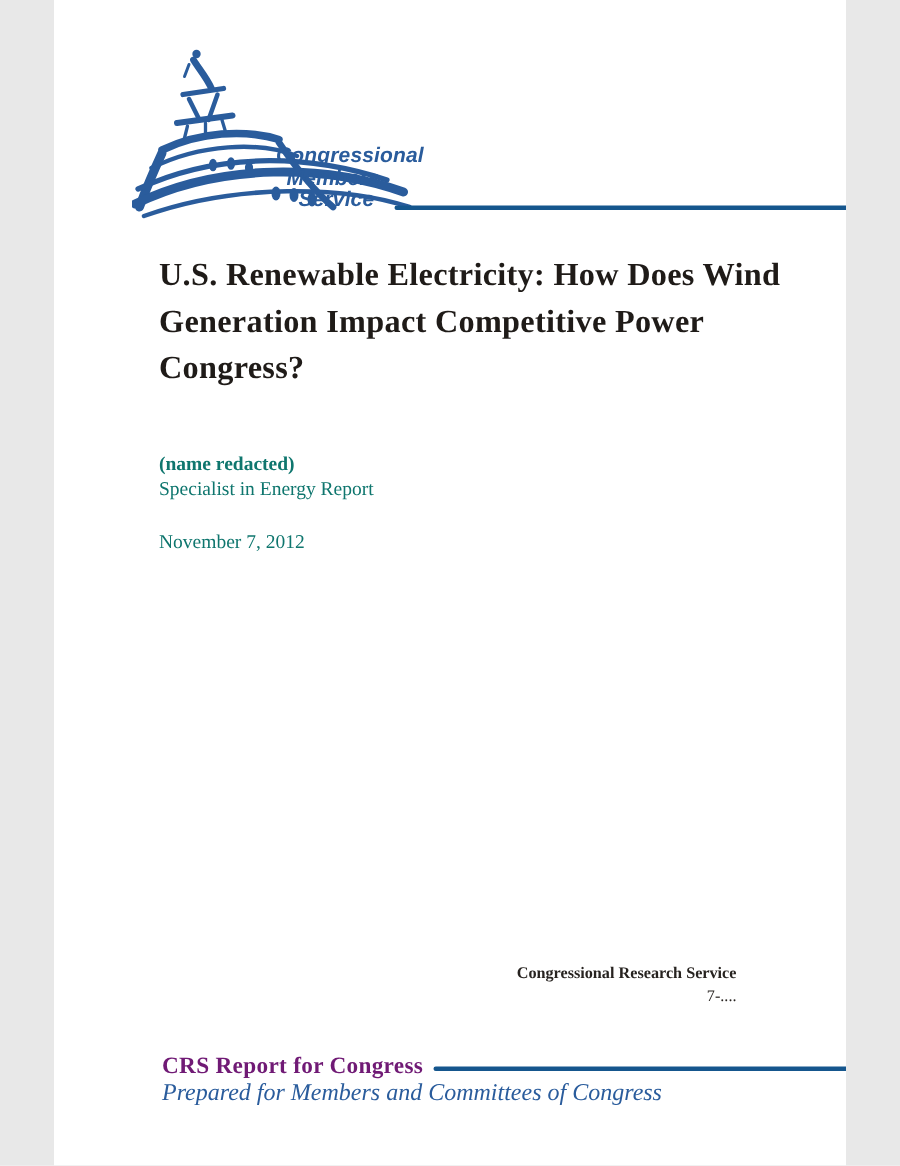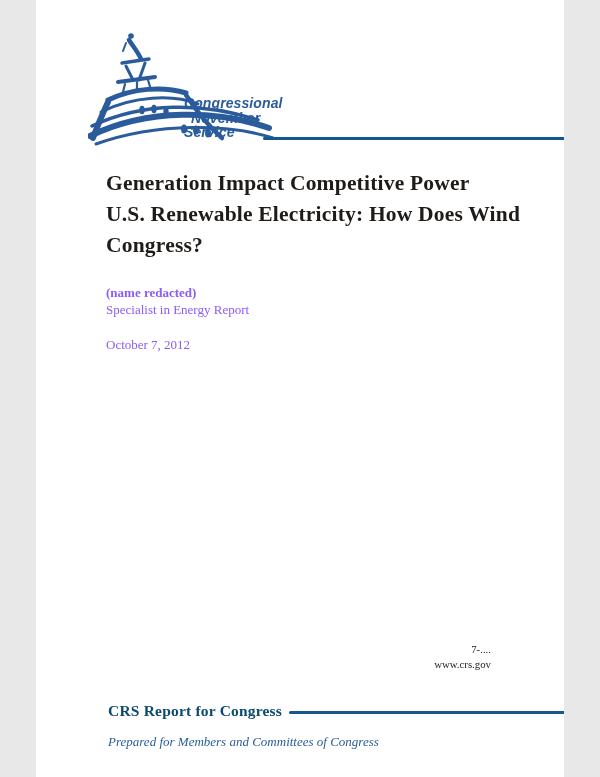--- a/index.html
+++ b/index.html
@@ -29,21 +29,21 @@
     font-family: "Liberation Sans", sans-serif;
     font-weight: bold;
     font-style: italic;
     font-size: 14px;
     line-height: 14.5px;
     letter-spacing: 0.1px;
     white-space: nowrap;
   }
   .logo-text span { display: block; }
   .logo-text .l2 { margin-left: 7px; }
-  .logo-text .l3 { }
+  .logo-text .l3 { margin-left: 15px; }
 
   .top-rule {
     position: absolute;
     left: 227px;
     top: 137px;
     width: 310px;
     height: 3px;
     background: #15568d;
     border-radius: 2px;
   }
@@ -59,24 +59,24 @@
     line-height: 31px;
     color: #1f1b18;
     letter-spacing: 0.2px;
   }
   .report-title span { display: block; }
 
   
   .author-block {
     position: absolute;
     left: 70px;
-    top: 285px;
+    top: 301px;
     font-size: 13px;
     line-height: 16.5px;
-    color: #8b5cf6;
+    color: #0f766e;
   }
   .author-name { font-weight: bold; }
   .report-date { margin-top: 19px; }
 
   
   .report-info {
     position: absolute;
     right: 73px;
     top: 642px;
     text-align: right;
@@ -93,35 +93,35 @@
     top: 702px;
     width: 470px;
   }
   .footer-row {
     display: flex;
     align-items: center;
   }
   .footer-brand {
     font-size: 15.5px;
     font-weight: bold;
-    color: #0c4a6e;
+    color: #701a75;
     white-space: nowrap;
     letter-spacing: 0.2px;
   }
   .footer-rule {
     flex: 1;
     height: 3px;
     background: #15568d;
     margin-left: 7px;
     margin-top: 3px;
     border-radius: 2px;
   }
   .footer-tagline {
-    margin-top: 14px;
-    font-size: 13px;
+    margin-top: 0;
+    font-size: 16px;
     font-style: italic;
     color: #2a5c9c;
   }
 </style>
 </head>
 <body>
 
 <div class="page">
 
   <svg class="logo-art" width="192" height="116" viewBox="0 0 192 116" fill="none" stroke="#2a5c9c" stroke-linecap="round">
@@ -153,41 +153,41 @@
     <ellipse cx="108" cy="100" rx="3" ry="4.6" fill="#2a5c9c" stroke="none"></ellipse>
     <ellipse cx="120" cy="103" rx="3" ry="4.6" fill="#2a5c9c" stroke="none"></ellipse>
 
     <path d="M4,96 C55,72 115,72 170,90" stroke-width="3.5"></path>
     <path d="M2,106 C60,78 130,80 181,98" stroke-width="6"></path>
     <path d="M8,114 C70,92 142,94 185,108" stroke-width="3"></path>
   </svg>
 
   <div class="logo-text">
     <span class="l1">Congressional</span>
-    <span class="l2">November</span>
+    <span class="l2">Members</span>
     <span class="l3">Service</span>
   </div>
 
   <div class="top-rule"></div>
 
   <h1 class="report-title">
+    <span>U.S. Renewable Electricity: How Does Wind</span>
     <span>Generation Impact Competitive Power</span>
-    <span>U.S. Renewable Electricity: How Does Wind</span>
     <span>Congress?</span>
   </h1>
 
   <div class="author-block">
     <div class="author-name">(name redacted)</div>
     <div class="author-role">Specialist in Energy Report</div>
-    <div class="report-date">October 7, 2012</div>
+    <div class="report-date">November 7, 2012</div>
   </div>
 
   <div class="report-info">
+    <div class="org">Congressional Research Service</div>
     <div>7-....</div>
-    <div>www.crs.gov</div>
   </div>
 
   <div class="footer">
     <div class="footer-row">
       <span class="footer-brand">CRS Report for Congress</span>
       <span class="footer-rule"></span>
     </div>
     <div class="footer-tagline">Prepared for Members and Committees of Congress</div>
   </div>
 

